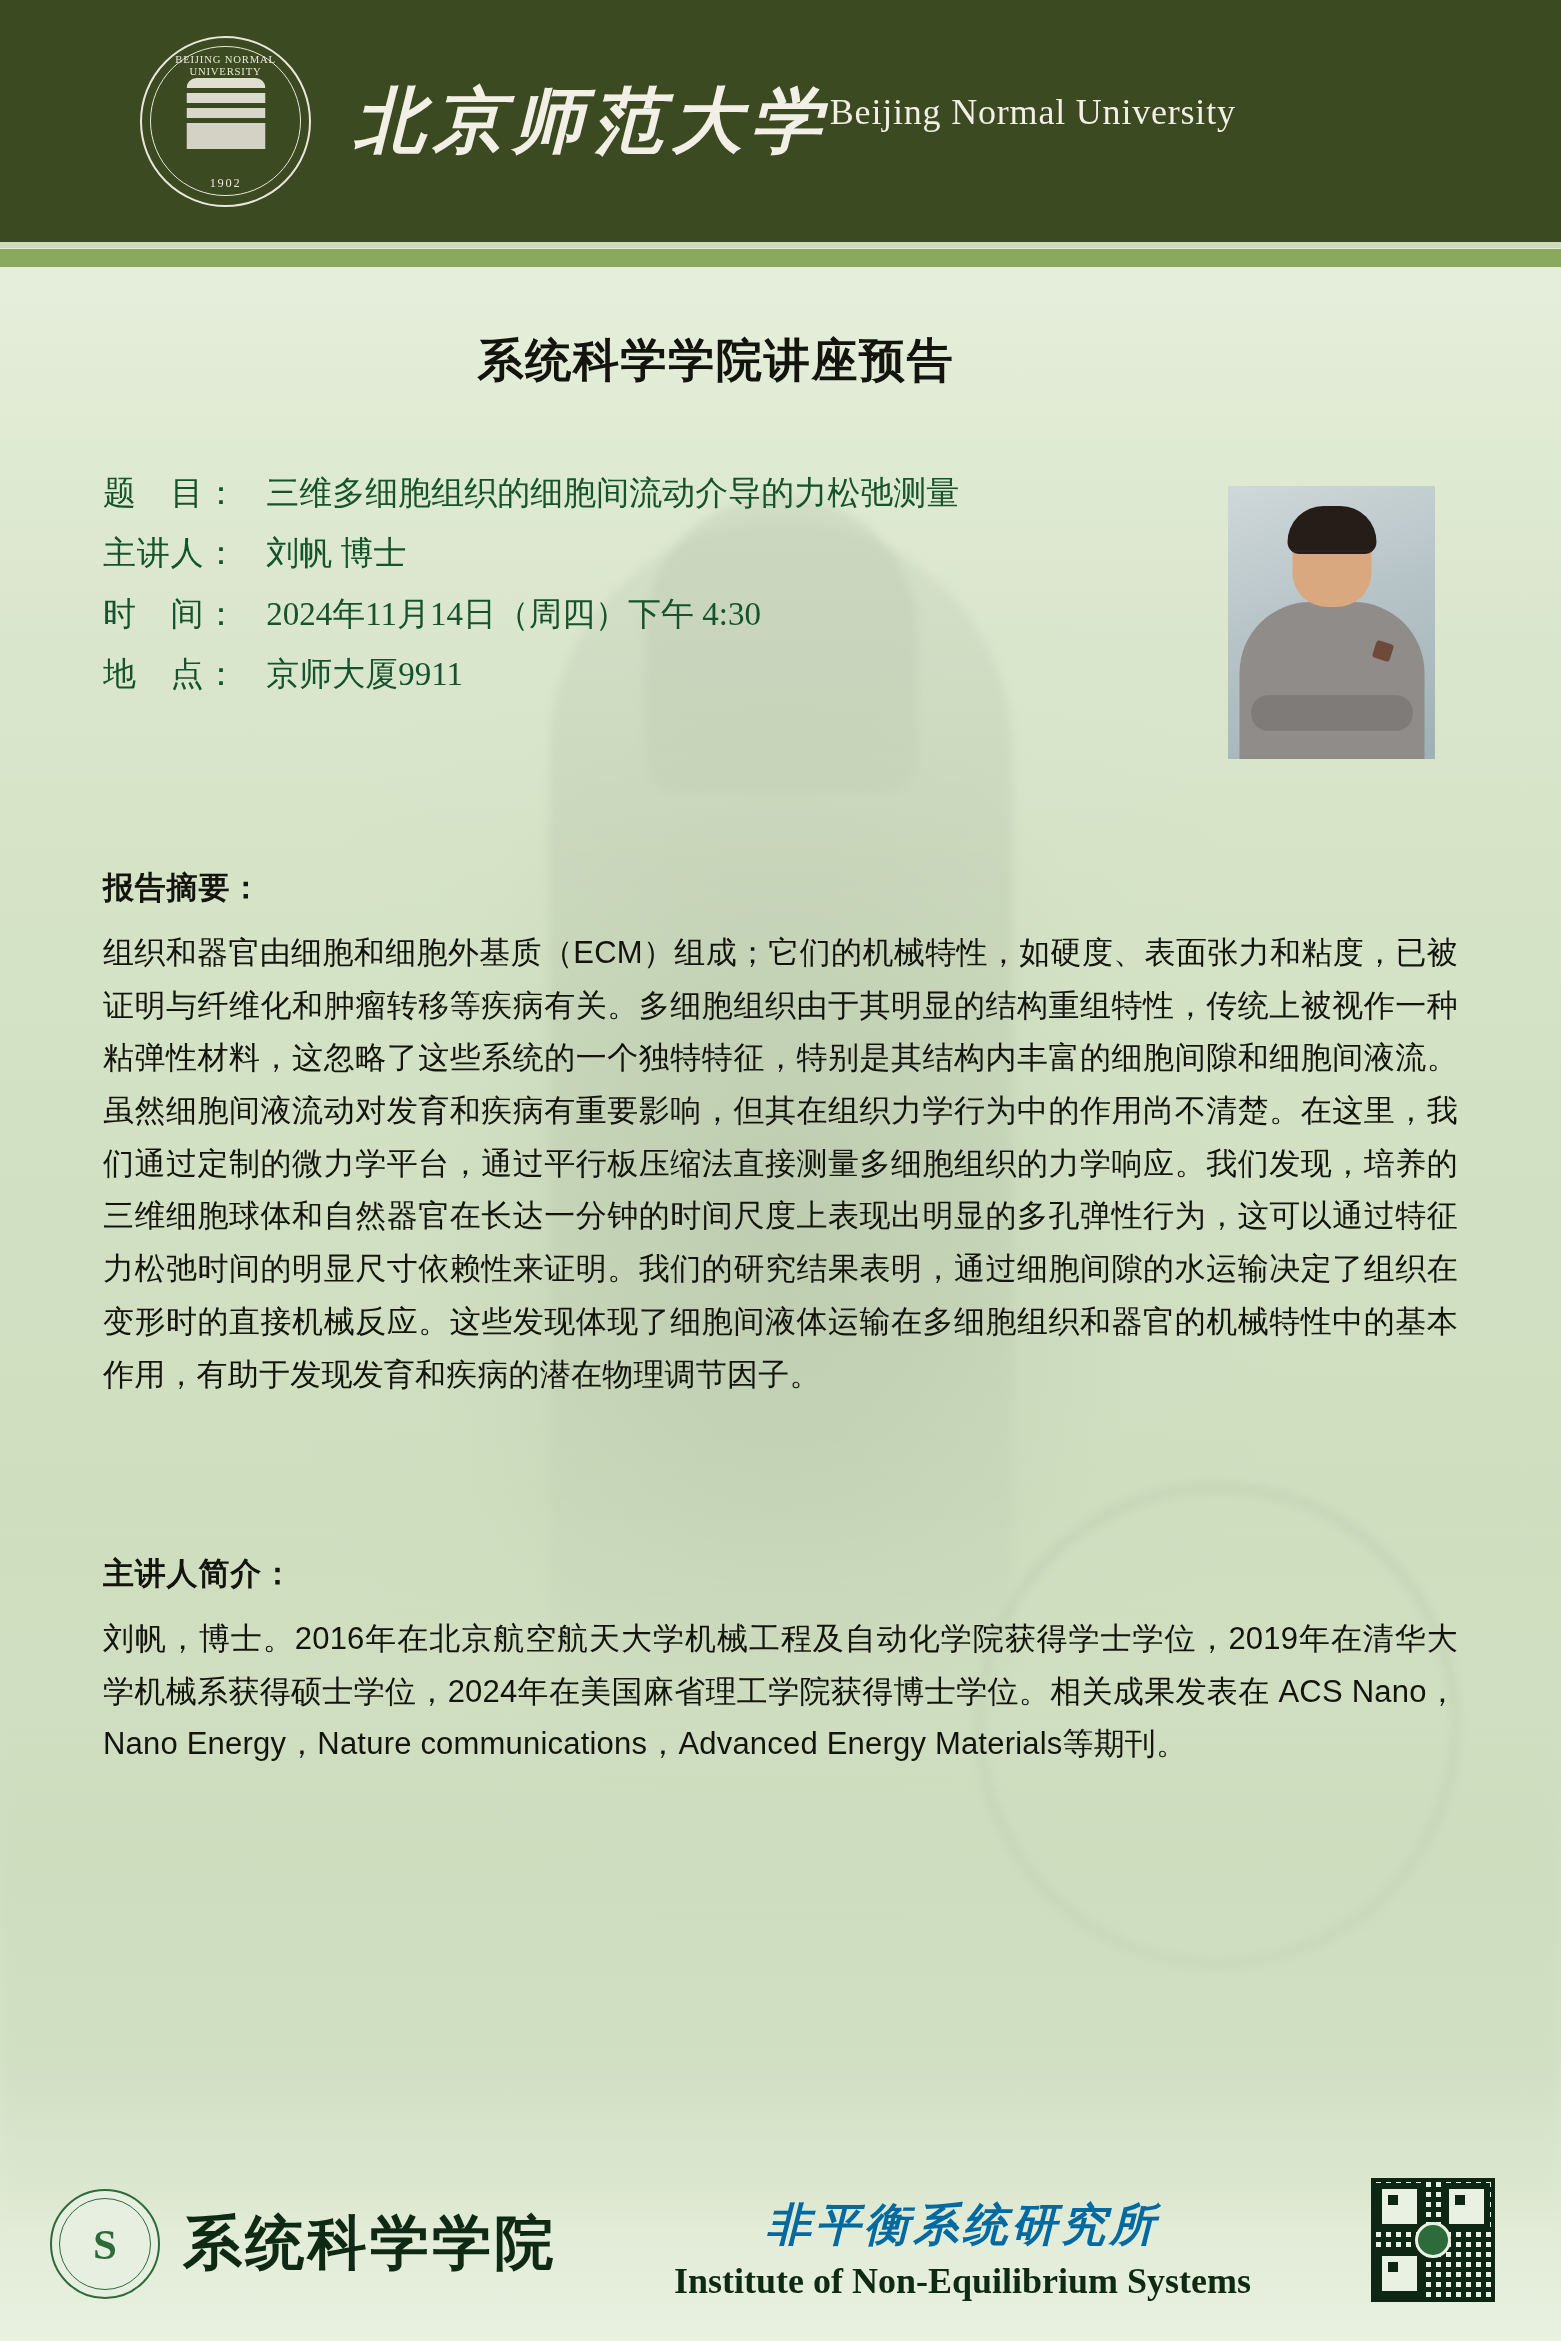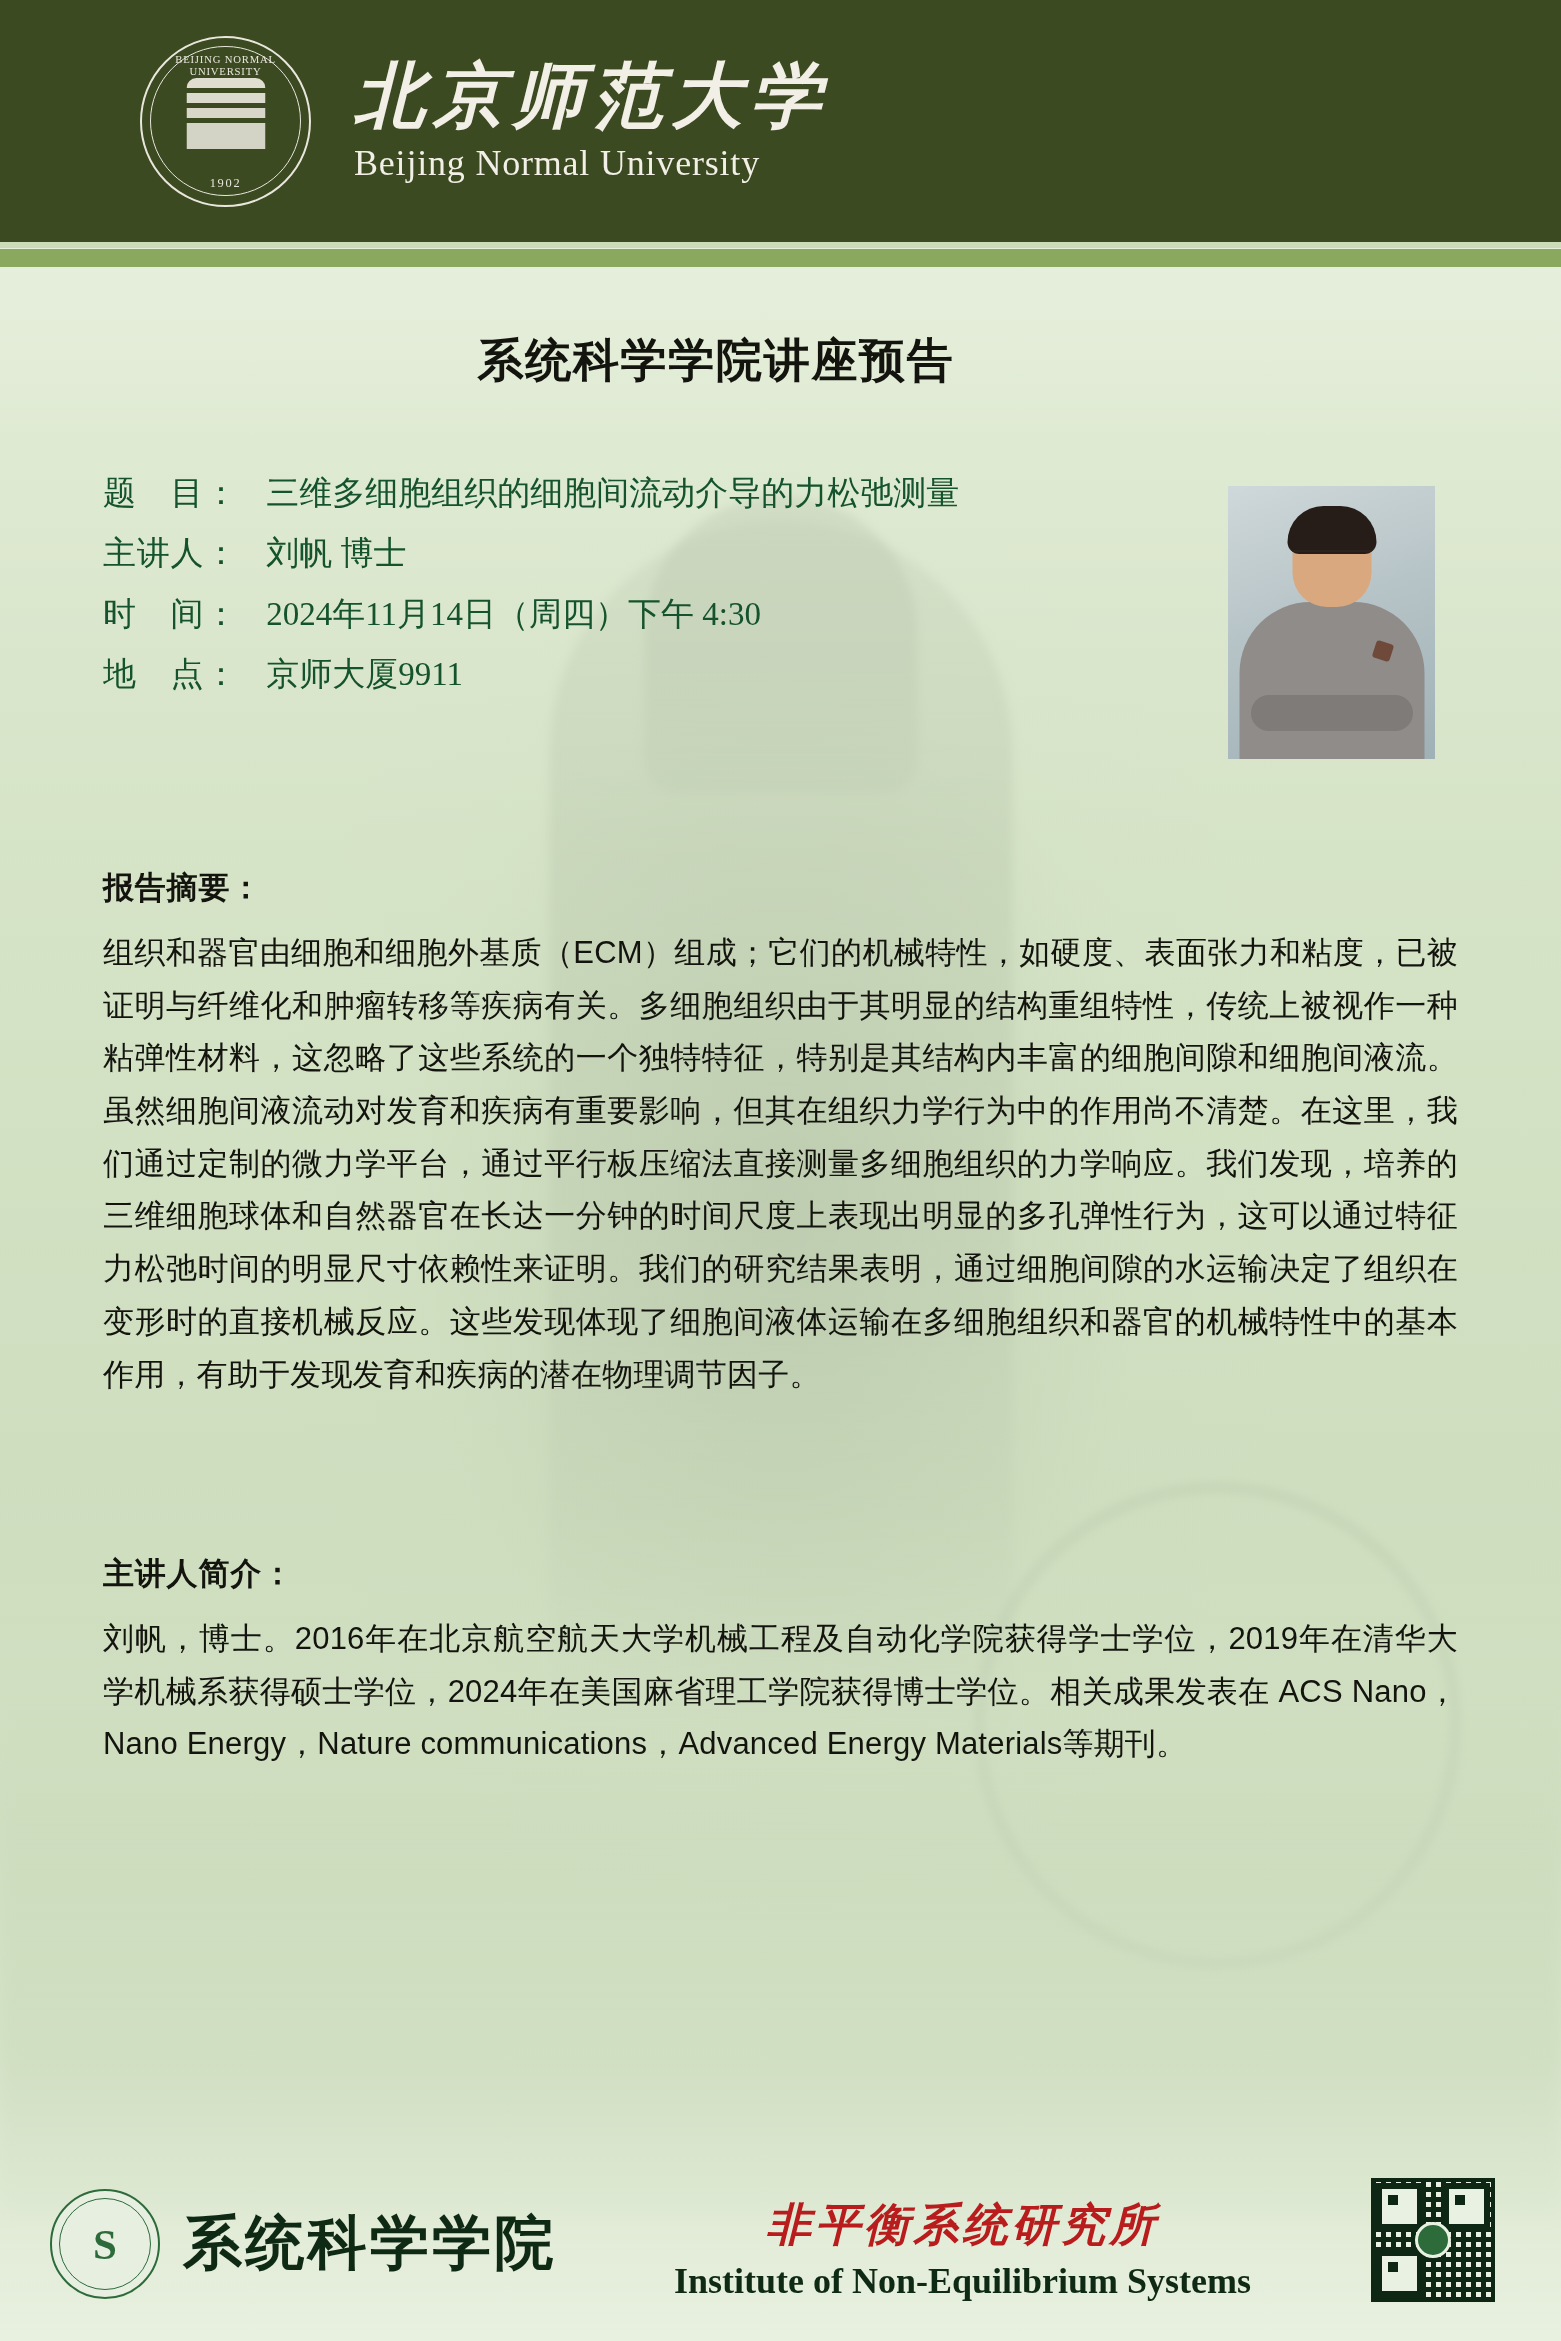--- a/index.html
+++ b/index.html
@@ -135,21 +135,20 @@
     color: #e9e6dc;
     font-size: 10.7px;
     letter-spacing: 0.8px;
     font-family: "Liberation Serif", serif;
   }
   .seal-text-top { top: 15px; }
   .seal-text-bottom { bottom: 13.2px; font-size: 12.4px; letter-spacing: 1.7px; margin-top: 12px; }
   .univ-names {
     margin-left: 43px;
     display: flex;
-    flex-direction: column;
     justify-content: center;
   }
   .univ-cn {
     color: #f2efe6;
     font-family: "Liberation Serif", serif;
     font-size: 71px;
     font-weight: 700;
     letter-spacing: 8.3px;
     font-style: italic;
     line-height: 1.08;
@@ -363,21 +362,21 @@
     bottom: 40px;
     text-align: center;
     width: 743px;
   }
   .ine-cn {
     font-family: "Liberation Serif", serif;
     font-size: 45px;
     font-weight: 700;
     font-style: italic;
     letter-spacing: 4.1px;
-    color: #b91c1c;
+    color: #0369a1;
   }
   .ine-en {
     font-family: "Liberation Serif", serif;
     font-size: 36px;
     font-weight: 700;
     color: #0f2a14;
     margin-top: 5px;
   }
   .qr {
     position: absolute;

